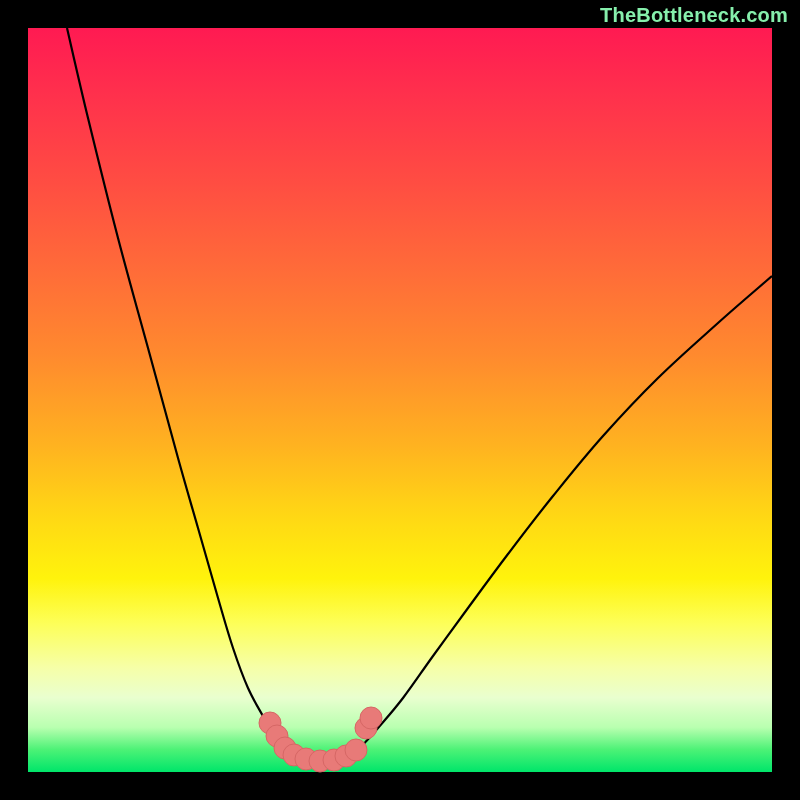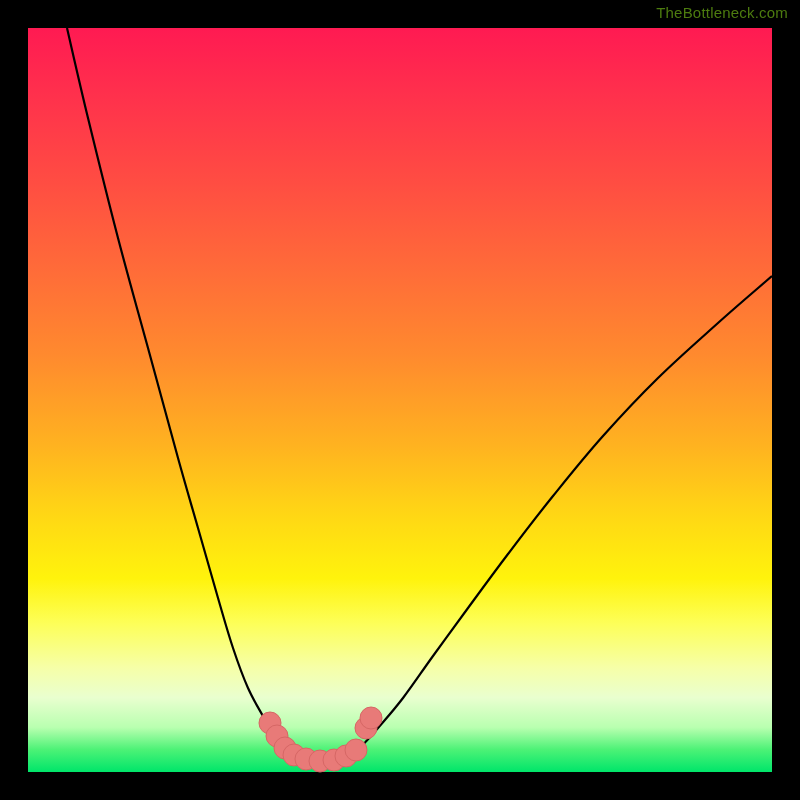--- a/index.html
+++ b/index.html
@@ -49,23 +49,23 @@
     top: 28px;
     left: 28px;
     width: 744px;
     height: 744px;
     overflow: visible;
   }
   .watermark {
     position: absolute;
     top: 4px;
     right: 12px;
-    color: #4d7c0f;
-    font-size: 15px;
-    font-weight: 400;
+    color: #86efac;
+    font-size: 20px;
+    font-weight: 700;
     letter-spacing: 0.2px;
     user-select: none;
   }
 </style>
 </head>
 <body>
 
 <div class="frame">
   <div class="plot"></div>
 

